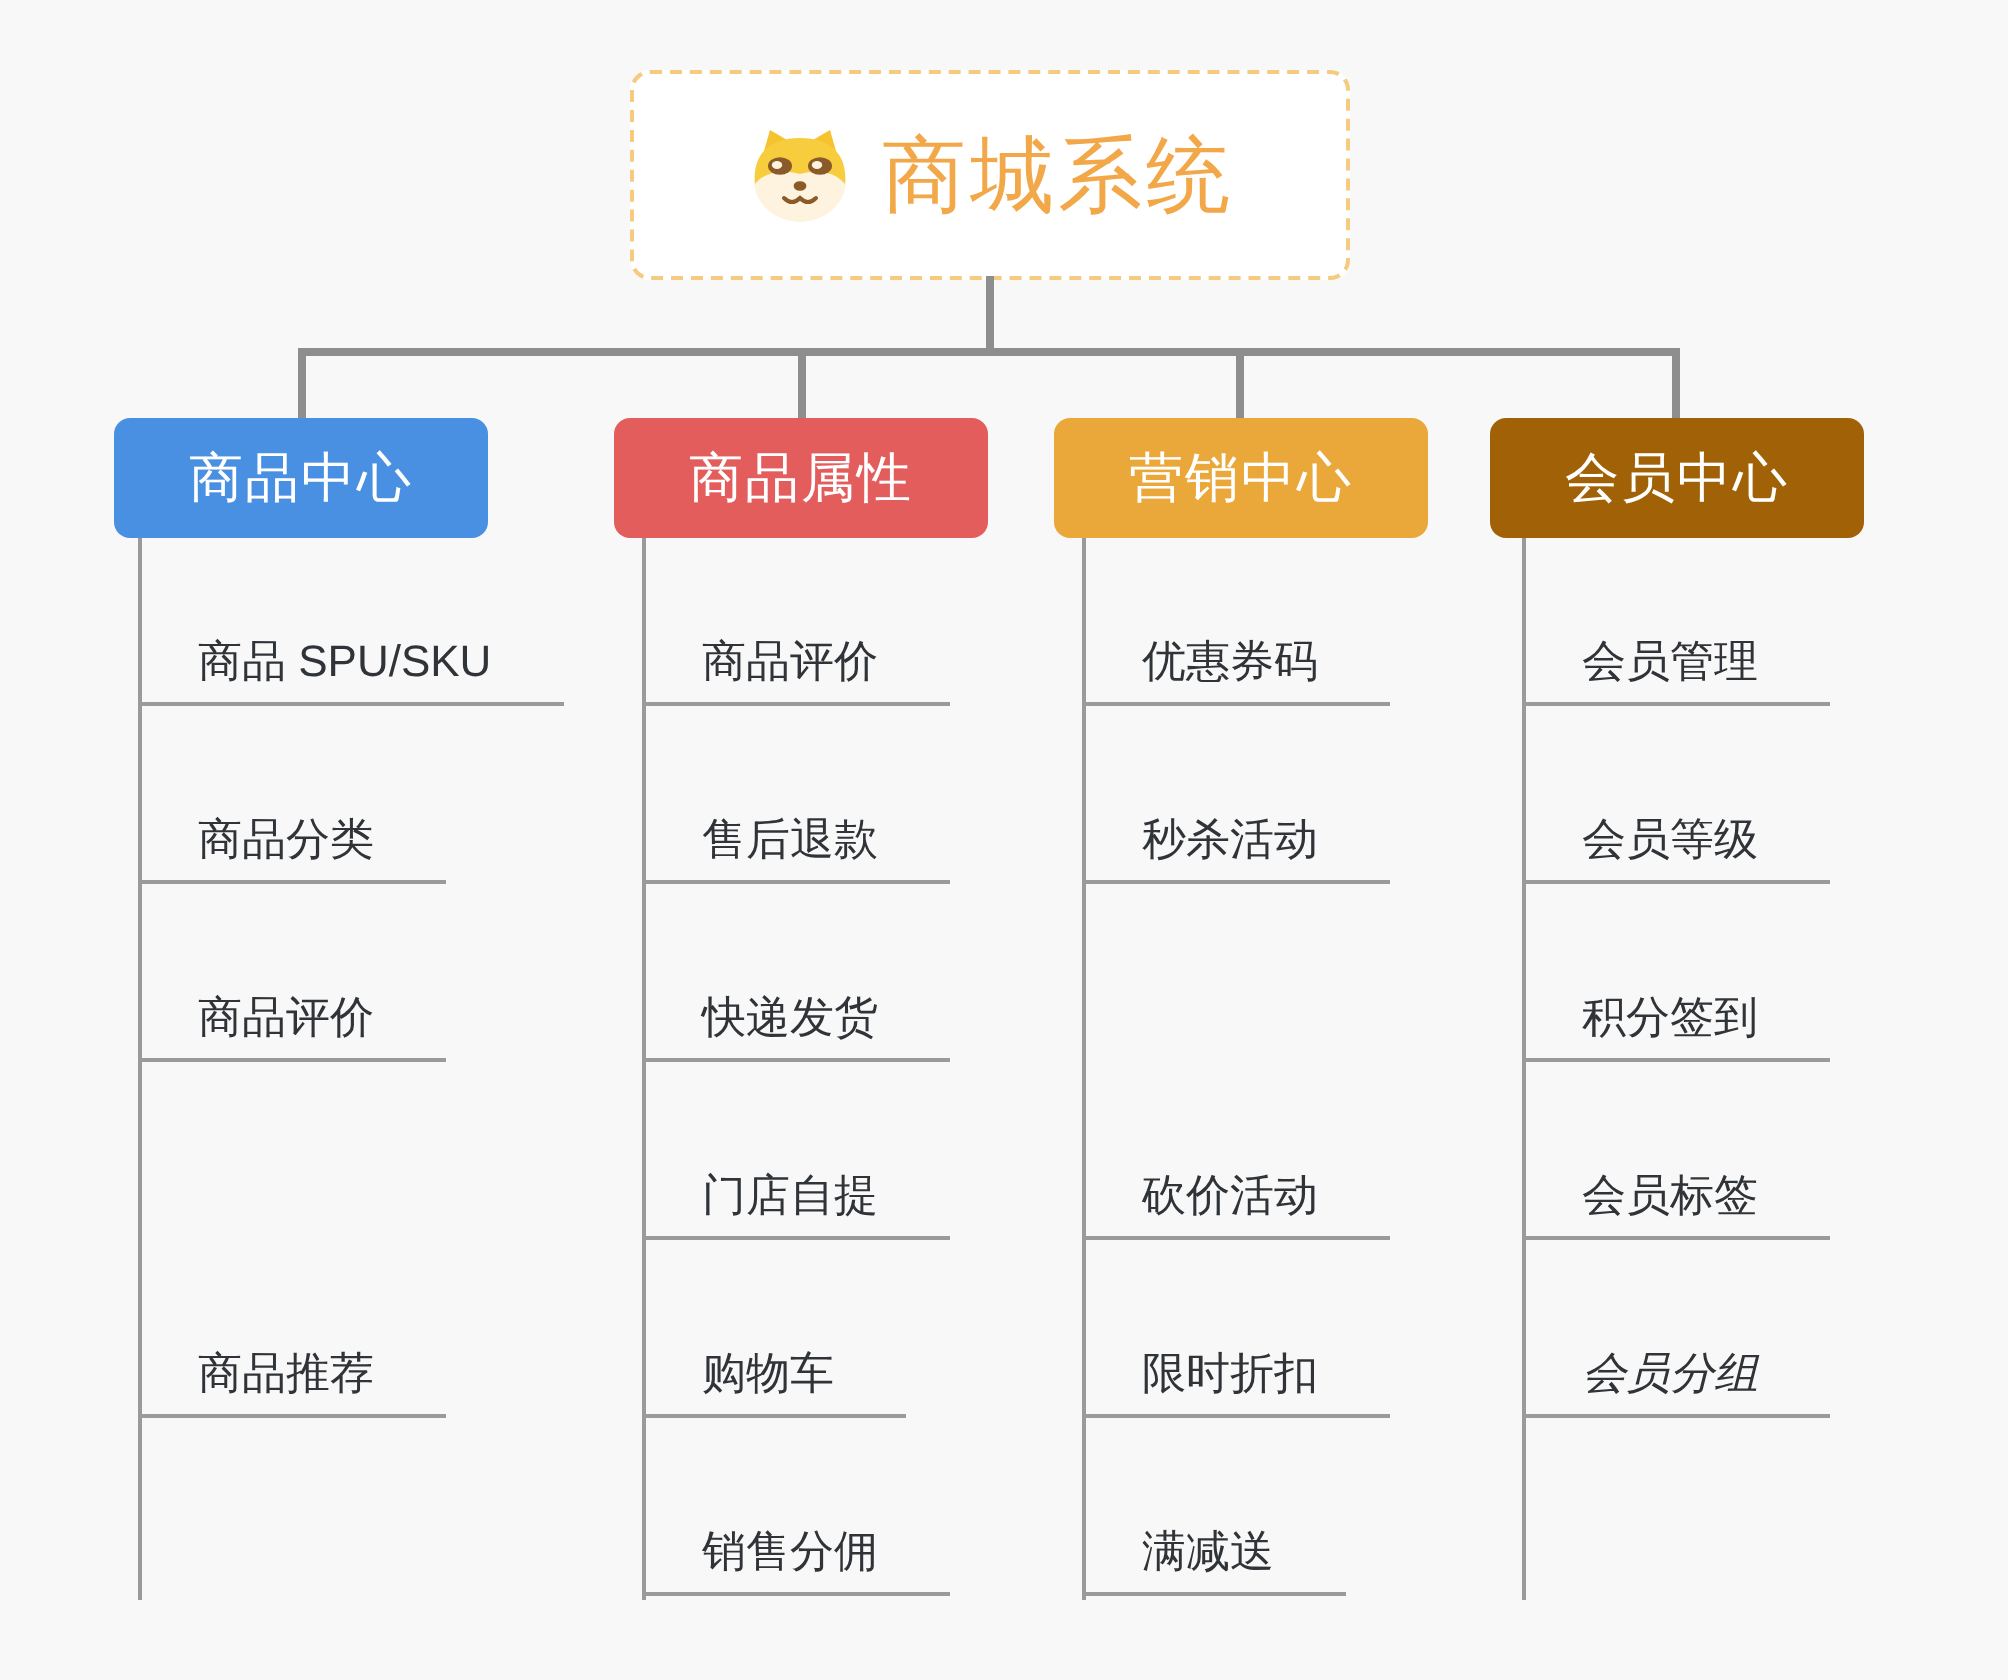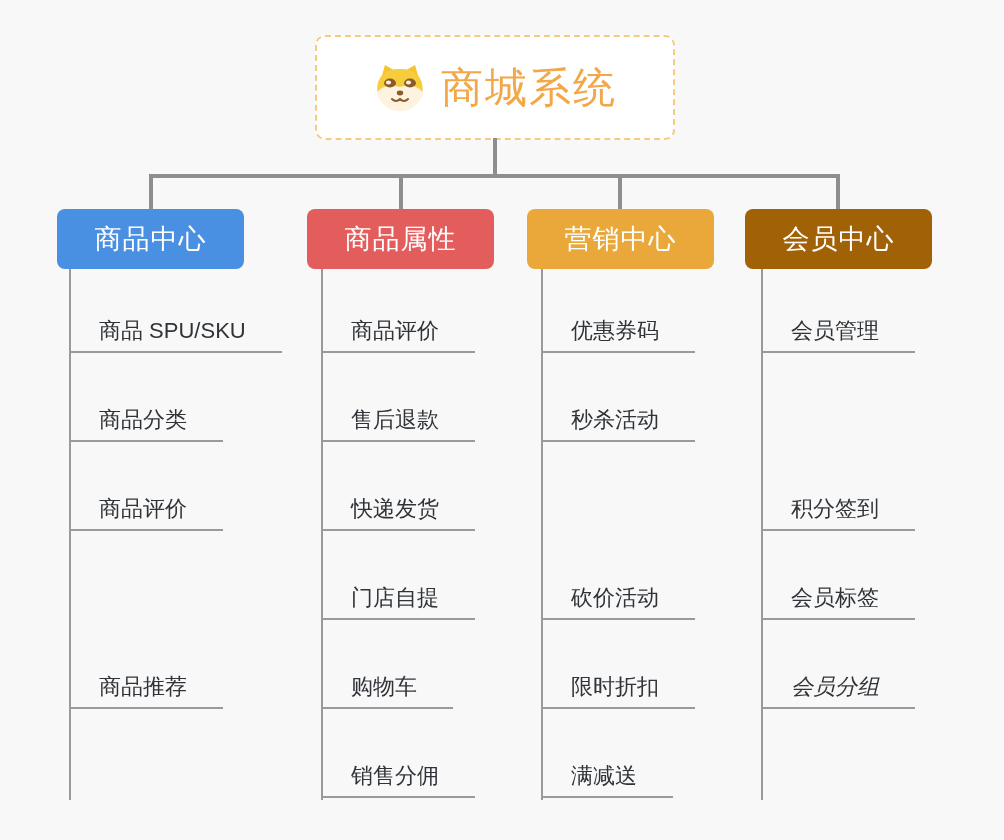--- a/index.html
+++ b/index.html
@@ -99,17 +99,18 @@
   <div class="child" style="left:321px;top:667px;">购物车</div>
   <div class="child" style="left:321px;top:756px;">销售分佣</div>
 
   <div class="child" style="left:541px;top:311px;">优惠券码</div>
   <div class="child" style="left:541px;top:400px;">秒杀活动</div>
   <div class="child" style="left:541px;top:578px;">砍价活动</div>
   <div class="child" style="left:541px;top:667px;">限时折扣</div>
   <div class="child" style="left:541px;top:756px;">满减送</div>
 
   <div class="child" style="left:761px;top:311px;">会员管理</div>
+  <div class="child" style="left:761px;top:400px;">会员等级</div>
   <div class="child" style="left:761px;top:489px;">积分签到</div>
   <div class="child" style="left:761px;top:578px;">会员标签</div>
   <div class="child" style="left:761px;top:667px;font-style:italic;">会员分组</div>
 
 </div>
 
 </body></html>

